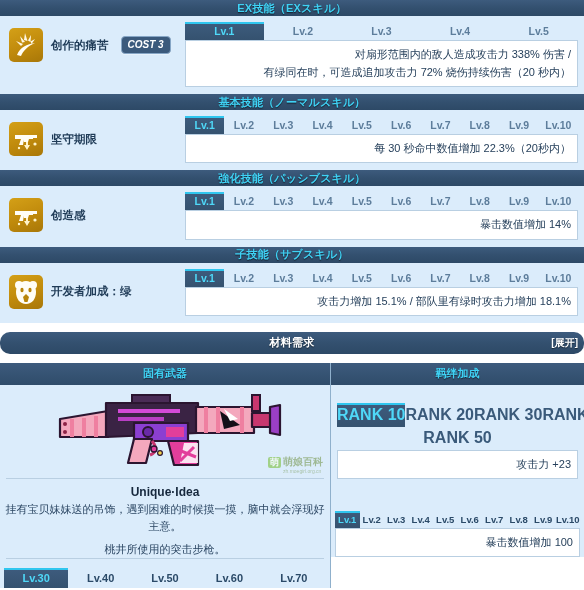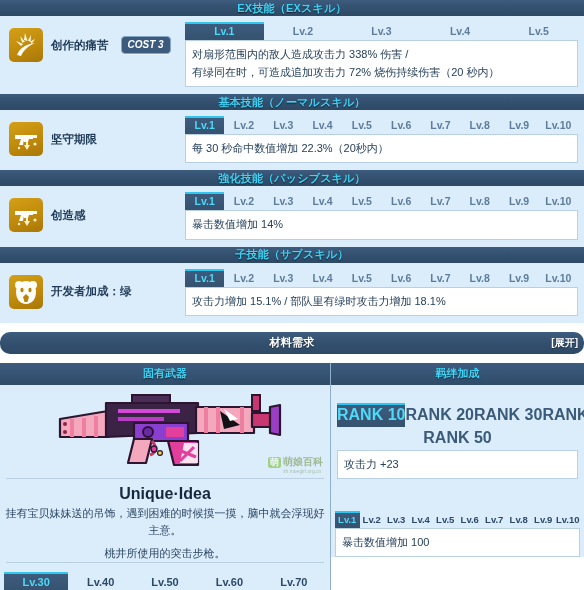--- a/index.html
+++ b/index.html
@@ -72,21 +72,21 @@
   .lv-tab.active {
     background: linear-gradient(180deg,#3e5c7e 0%,#35526f 100%);
     color:#4fd8f8;
     box-shadow: inset 0 2px 0 #2fc6ef;
   }
   .desc-box {
     background:#ffffff;
     border:1px solid #b9cfe2;
     margin-top:0;
     padding:4px 6px 5px;
-    text-align:left;
+    text-align:right;
     font-size:11px; color:#27415c; line-height:1.65;
   }
 
   
   .cols { display:flex; width:584px; }
   .col-left { width:330px; flex:0 0 330px; }
   .col-right { width:254px; flex:0 0 254px; border-left:1px solid #8fb0cc; }
   .col-head {
     height:22px; background: linear-gradient(180deg,#3d5b7d 0%,#2f4c6a 100%);
     display:flex; align-items:center; justify-content:center;
@@ -108,21 +108,21 @@
   }
   .wm-badge {
     background:#7ec242; color:#fff; font-size:9px; font-weight:bold;
     padding:1px 2px; border-radius:2px; line-height:1;
   }
   .wm-text { font-size:10px; color:#7a9a55; font-weight:bold; line-height:1;text-align:center; }
   .wm-sub { font-size:5px; color:#8aa977; line-height:1; display:block; }
 
   .wpn-sep { height:1px; background:#b9cfe2; margin:0 6px; }
   .wpn-title {
-    text-align:center; font-size:16px; font-weight:bold;
+    text-align:center; font-size:12px; font-weight:bold;
     color:#16283d; padding:6px 0 2px;
   }
   .wpn-line {
     text-align:center; font-size:11px; color:#2a4562; line-height:1.55;
     padding:0 4px;
   }
   .wpn-line.last { padding-bottom:6px; }
 
   .pad-lr { padding:0 4px; }
 

